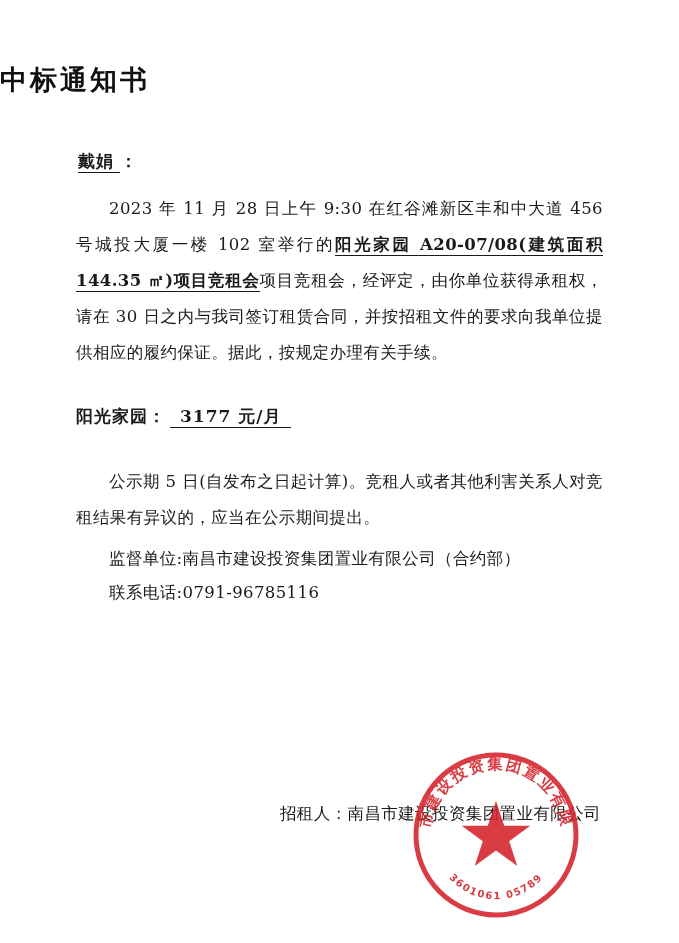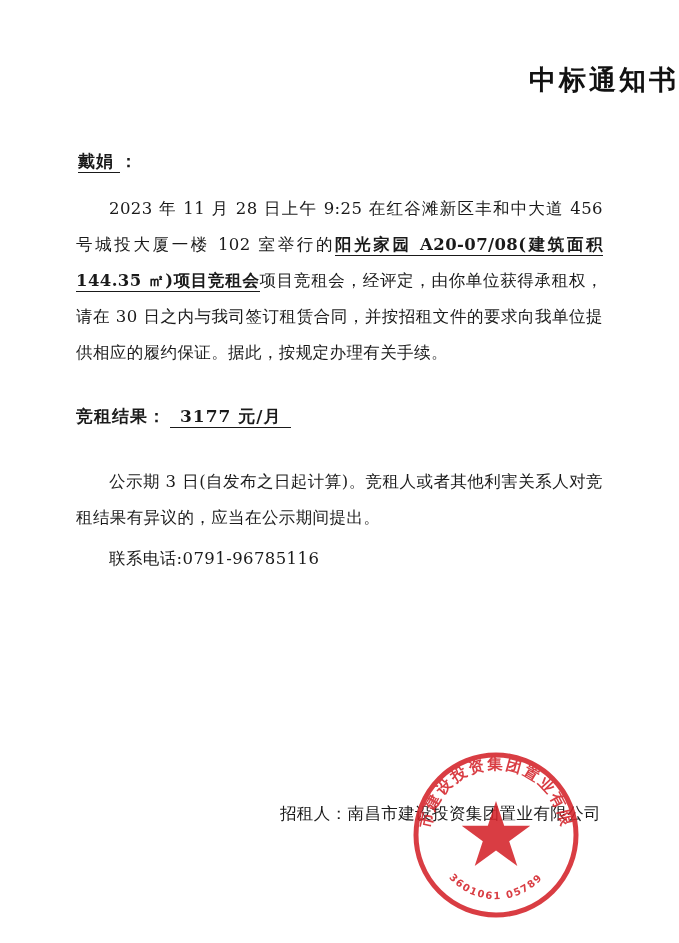--- a/index.html
+++ b/index.html
@@ -14,21 +14,21 @@
     overflow: hidden;
     font-family: "DejaVu Serif", "Liberation Serif", serif;
     color: #1a1a1a;
   }
   .page {
     position: absolute;
     inset: 0;
     padding: 0;
   }
   .doc-title {
-    text-align: right;
+    text-align: left;
     font-size: 27px;
     font-weight: bold;
     letter-spacing: 3px;
     margin-top: 62px;
     color: #111;
     font-family: "DejaVu Serif", "Liberation Serif", serif;
   }
   .salutation {
     margin-top: 52px;
     margin-left: 78px;
@@ -125,33 +125,34 @@
 <div class="page">
 
   <div class="doc-title">中标通知书</div>
 
   <div class="salutation">
     <span class="name">戴娟</span><span>：</span>
   </div>
 
   <div class="body-block">
     <p>
-      <span>2023 年 11 月 28 日上午 9:25 在红谷滩新区丰和中大道 456 号城投大厦一楼 102 室举行的</span><span class="u-bold">阳光家园 A20-07/08(建筑面积 144.35 ㎡)</span><span class="u-bold">项目竞租会</span><span>项目竞租会，经评定，由你单位获得承租权，请在 30 日之内与我司签订租赁合同，并按招租文件的要求向我单位提供相应的履约保证。据此，按规定办理有关手续。</span>
+      <span>2023 年 11 月 28 日上午 9:30 在红谷滩新区丰和中大道 456 号城投大厦一楼 102 室举行的</span><span class="u-bold">阳光家园 A20-07/08(建筑面积 144.35 ㎡)</span><span class="u-bold">项目竞租会</span><span>项目竞租会，经评定，由你单位获得承租权，请在 30 日之内与我司签订租赁合同，并按招租文件的要求向我单位提供相应的履约保证。据此，按规定办理有关手续。</span>
     </p>
   </div>
 
   <div class="result-line">
-    <span>竞租结果：</span><span class="result-value">3177 元/月</span>
+    <span>阳光家园：</span><span class="result-value">3177 元/月</span>
   </div>
 
   <div class="notice-block">
-    <p>公示期 3 日(自发布之日起计算)。竞租人或者其他利害关系人对竞租结果有异议的，应当在公示期间提出。</p>
+    <p>公示期 5 日(自发布之日起计算)。竞租人或者其他利害关系人对竞租结果有异议的，应当在公示期间提出。</p>
   </div>
 
   <div class="contact-block">
+    <p>监督单位:南昌市建设投资集团置业有限公司（合约部）</p>
     <p>联系电话:0791-96785116</p>
   </div>
 
   <div class="signature">
     <div>招租人：南昌市建设投资集团置业有限公司</div>
   </div>
 
   <div class="seal">
     <svg viewBox="0 0 184 184" width="184" height="184" aria-hidden="true">
       <defs>

